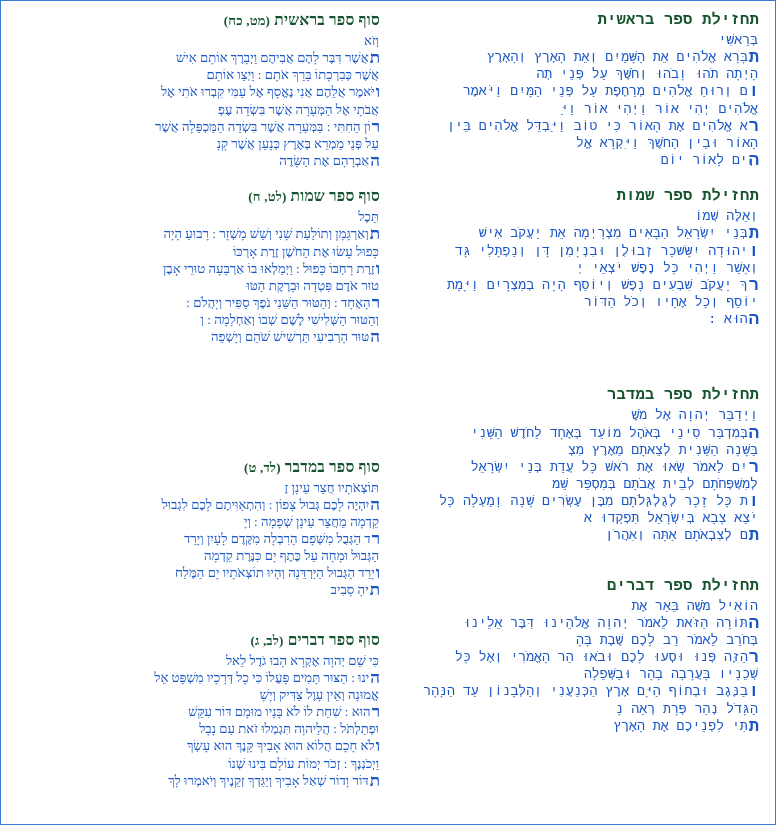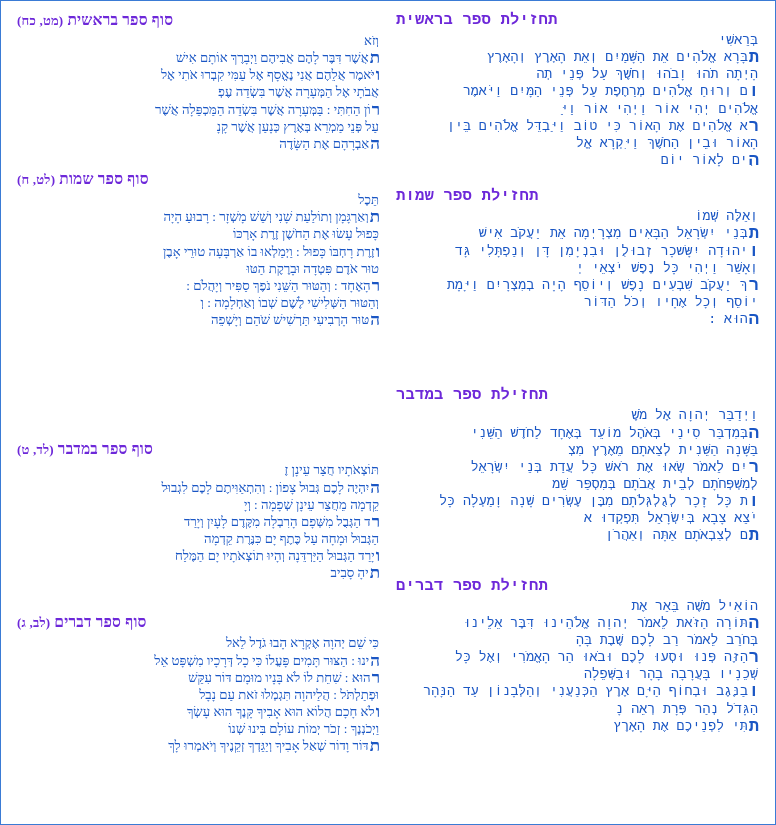--- a/index.html
+++ b/index.html
@@ -39,23 +39,23 @@
   }
   .col-right { padding: 0 6px 0 8px; font-family: Liberation Mono, monospace; }
   .col-left  { padding: 0 8px 0 6px; }
 
   .section { margin-bottom: 2px; }
 
   .sec-title {
     font-weight: bold;
     font-size: 15.5px;
     letter-spacing: 0.2px;
-    text-align: left;
+    text-align: right;
     margin: 4px 0 3px 0;
-    color: #6d28d9;
+    color: #14532d;
   }
   .sec-title .ref {
     font-size: 13px;
     font-weight: bold;
   }
 
   .verses {
     font-size: 13.2px;
     line-height: 1.30;
     text-align: right;
@@ -167,20 +167,21 @@
     <div class="col col-left">
 
       <div class="section">
         <div class="sec-title">
           <span>סוף ספר בראשית</span>
           <span class="ref">(מט, כח)</span>
         </div>
         <div class="verses">
           <span class="vline"><span class="bigletter"></span><span>וְזֹא</span></span>
           <span class="vline"><span class="bigletter">ת</span><span>אֲשֶׁר דִּבֶּר לָהֶם אֲבִיהֶם וַיְבָרֶךְ אוֹתָם אִישׁ</span></span>
+          <span class="vline"><span class="bigletter"></span><span>אֲשֶׁר כְּבִרְכָתוֹ בֵּרַךְ אֹתָם : וַיְצַו אוֹתָם</span></span>
           <span class="vline"><span class="bigletter">ו</span><span>יֹּאמֶר אֲלֵהֶם אֲנִי נֶאֱסָף אֶל עַמִּי קִבְרוּ אֹתִי אֶל</span></span>
           <span class="vline"><span class="bigletter"></span><span>אֲבֹתָי אֶל הַמְּעָרָה אֲשֶׁר בִּשְׂדֵה עֶפְ</span></span>
           <span class="vline"><span class="bigletter">ר</span><span>וֹן הַחִתִּי : בַּמְּעָרָה אֲשֶׁר בִּשְׂדֵה הַמַּכְפֵּלָה אֲשֶׁר</span></span>
           <span class="vline"><span class="bigletter"></span><span>עַל פְּנֵי מַמְרֵא בְּאֶרֶץ כְּנָעַן אֲשֶׁר קָנָ</span></span>
           <span class="vline"><span class="bigletter">ה</span><span>אַבְרָהָם אֶת הַשָּׂדֶה</span></span>
         </div>
       </div>
 
       <div class="gap-md"></div>
 
@@ -228,20 +229,21 @@
       <div class="gap-sm"></div>
 
       <div class="section">
         <div class="sec-title">
           <span>סוף ספר דברים</span>
           <span class="ref">(לב, ג)</span>
         </div>
         <div class="verses">
           <span class="vline"><span class="bigletter"></span><span>כִּי שֵׁם יְהוָה אֶקְרָא הָבוּ גֹדֶל לֵאל</span></span>
           <span class="vline"><span class="bigletter">ה</span><span>ינוּ : הַצּוּר תָּמִים פָּעֳלוֹ כִּי כָל דְּרָכָיו מִשְׁפָּט אֵל</span></span>
+          <span class="vline"><span class="bigletter"></span><span>אֱמוּנָה וְאֵין עָוֶל צַדִּיק וְיָשָׁ</span></span>
           <span class="vline"><span class="bigletter">ר</span><span>הוּא : שִׁחֵת לוֹ לֹא בָּנָיו מוּמָם דּוֹר עִקֵּשׁ</span></span>
           <span class="vline"><span class="bigletter"></span><span>וּפְתַלְתֹּל : הֲלַיהוָה תִּגְמְלוּ זֹאת עַם נָבָל</span></span>
           <span class="vline"><span class="bigletter">ו</span><span>לֹא חָכָם הֲלוֹא הוּא אָבִיךָ קָּנֶךָ הוּא עָשְׂךָ</span></span>
           <span class="vline"><span class="bigletter"></span><span>וַיְכֹנְנֶךָ : זְכֹר יְמוֹת עוֹלָם בִּינוּ שְׁנוֹ</span></span>
           <span class="vline"><span class="bigletter">ת</span><span>דּוֹר וָדוֹר שְׁאַל אָבִיךָ וְיַגֵּדְךָ זְקֵנֶיךָ וְיֹאמְרוּ לָךְ</span></span>
         </div>
       </div>
 
     </div>
 

